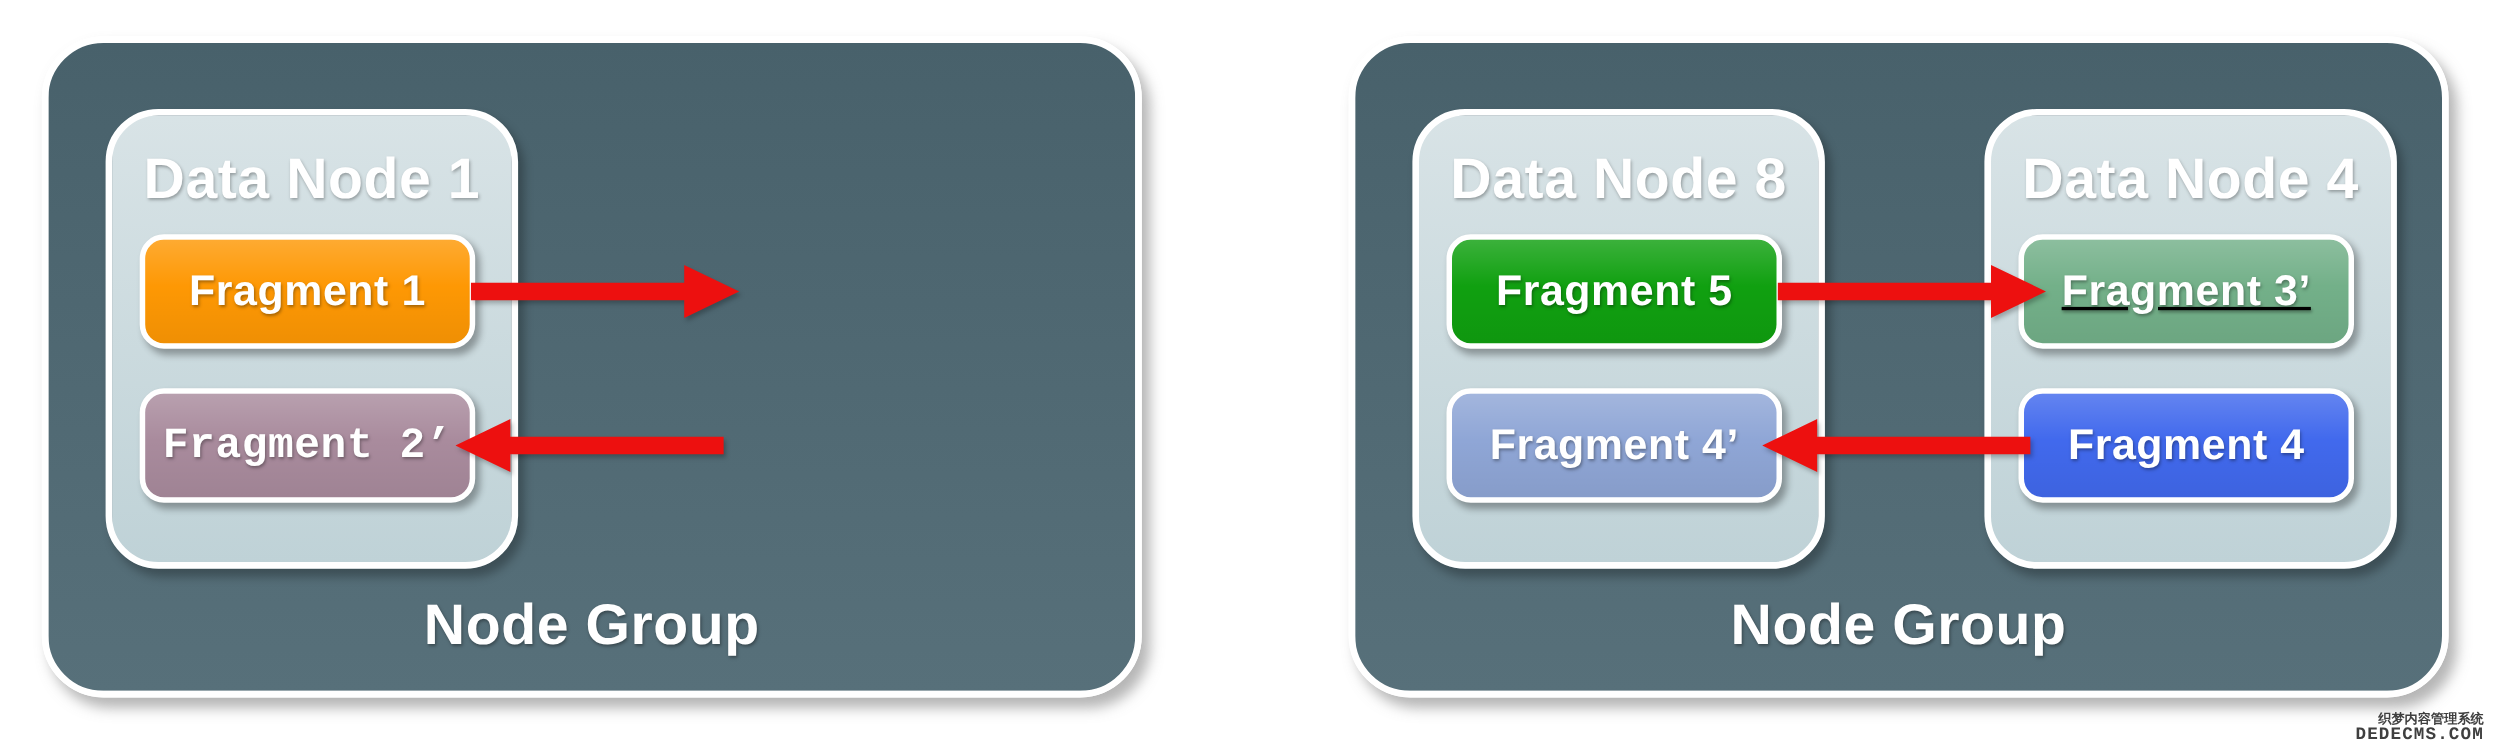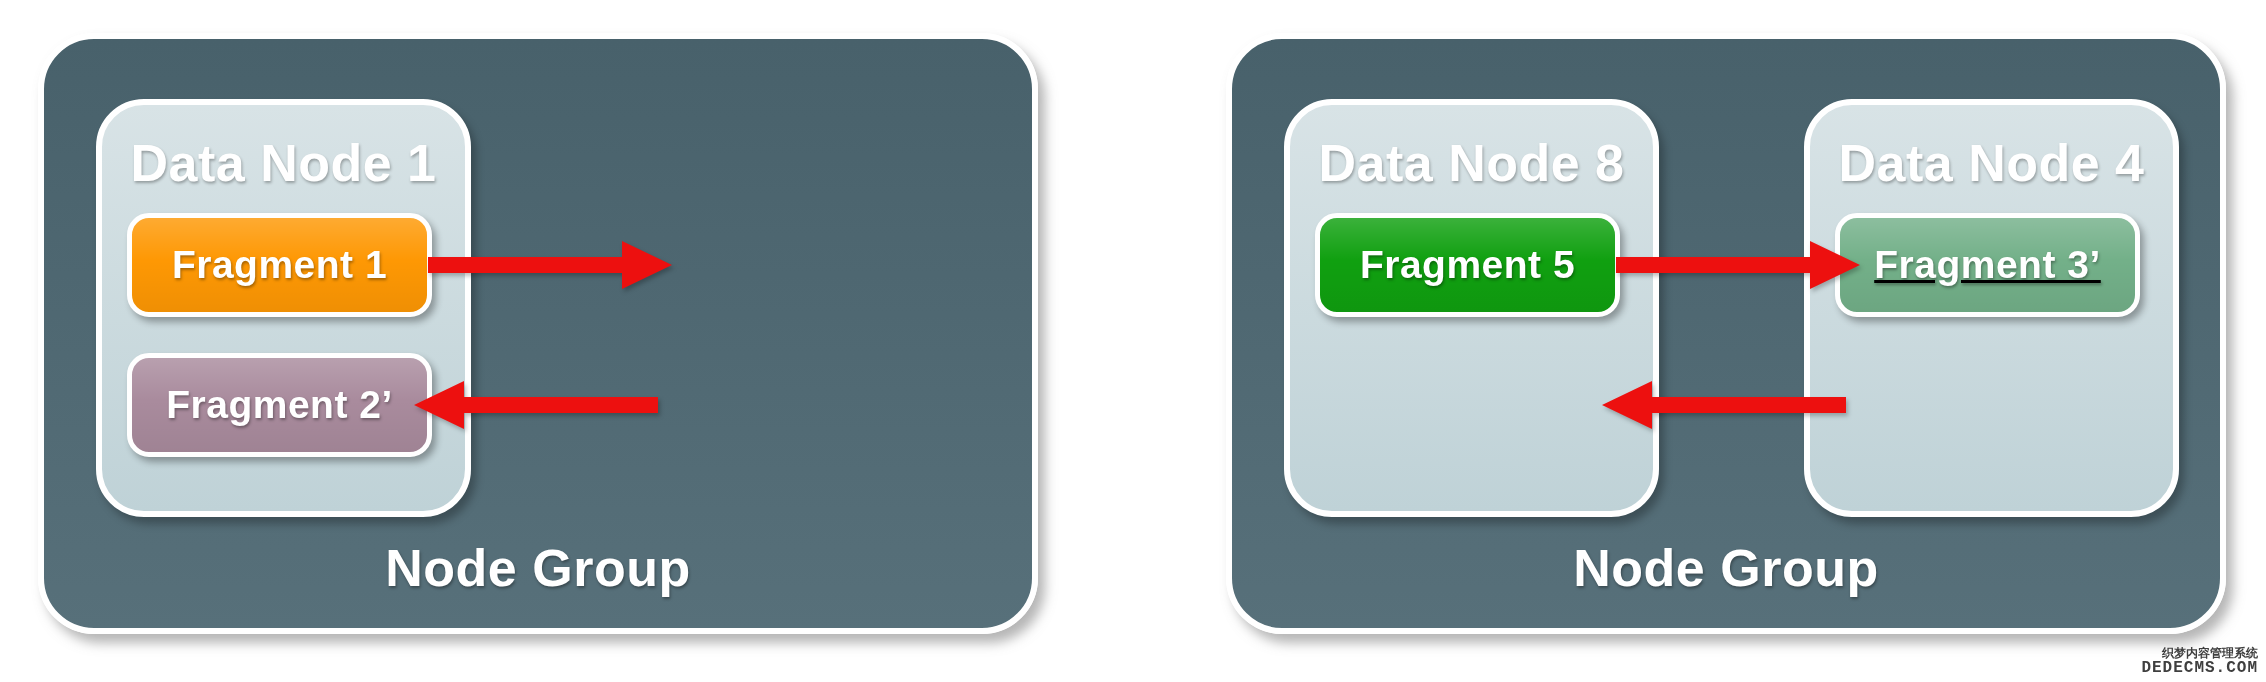--- a/index.html
+++ b/index.html
@@ -95,21 +95,21 @@
 
 <div class="canvas">
 
   <section class="node-group g1">
 
     <div class="data-node left">
       <div class="node-title">Data Node 1</div>
       <div class="fragment row1" style="background-color: rgb(254, 152, 4);">
         <span>Fragment 1</span>
       </div>
-      <div class="fragment row2" style="background-color: rgb(169, 139, 157);">
+      <div class="fragment row2" style="background-color: rgb(169, 139, 157); font-family: Liberation Mono, monospace;">
         <span>Fragment 2’</span>
       </div>
     </div>
 
 
     <svg class="arrow row1 to-right" viewBox="0 0 244 60" aria-hidden="true">
       <path d="M0,22 H194 V6 L244,30 L194,54 V38 H0 Z"></path>
     </svg>
     <svg class="arrow row2 to-left" viewBox="0 0 244 60" aria-hidden="true">
       <path d="M244,22 H50 V6 L0,30 L50,54 V38 H244 Z"></path>
@@ -118,26 +118,32 @@
     <div class="group-label">Node Group</div>
   </section>
 
   <section class="node-group g2">
 
     <div class="data-node left">
       <div class="node-title">Data Node 8</div>
       <div class="fragment row1" style="background-color: rgb(16, 160, 16);">
         <span>Fragment 5</span>
       </div>
+      <div class="fragment row2" style="background-color: rgb(143, 166, 214);">
+        <span>Fragment 4’</span>
+      </div>
     </div>
 
     <div class="data-node right">
       <div class="node-title">Data Node 4</div>
       <div class="fragment row1" style="background-color: rgb(115, 176, 137); text-decoration: underline;">
         <span>Fragment 3’</span>
+      </div>
+      <div class="fragment row2" style="background-color: rgb(65, 105, 237);">
+        <span>Fragment 4</span>
       </div>
     </div>
 
     <svg class="arrow row1 to-right" viewBox="0 0 244 60" aria-hidden="true">
       <path d="M0,22 H194 V6 L244,30 L194,54 V38 H0 Z"></path>
     </svg>
     <svg class="arrow row2 to-left" viewBox="0 0 244 60" aria-hidden="true">
       <path d="M244,22 H50 V6 L0,30 L50,54 V38 H244 Z"></path>
     </svg>
 

